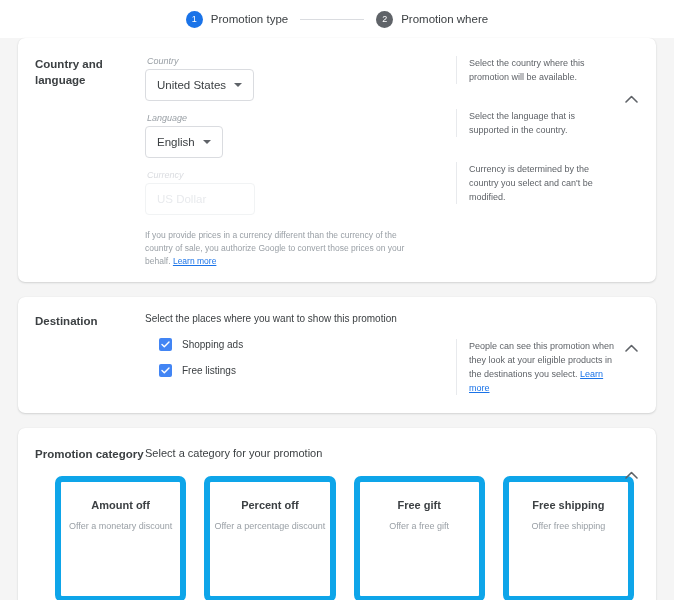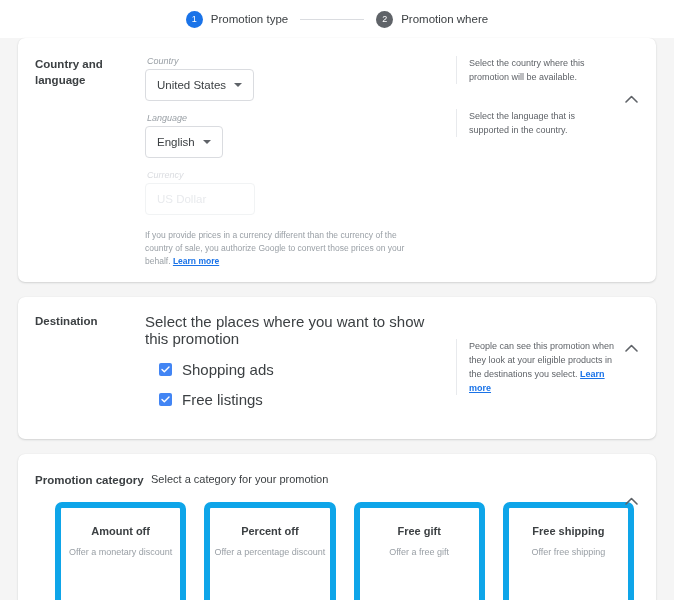--- a/index.html
+++ b/index.html
@@ -147,38 +147,37 @@
     font-size: 8.5px;
     color: #9aa0a6;
     line-height: 13px;
     max-width: 268px;
     margin-top: 14px;
   }
   .link {
     color: #1a73e8;
     text-decoration: underline;
     cursor: pointer;
-    font-weight: bold;
   }
 
   
   .aside-block {
     border-left: 1px solid #e8eaed;
     padding-left: 12px;
     font-size: 9px;
     line-height: 14px;
     color: #5f6368;
     margin-bottom: 25px;
   }
   .aside-block:last-child { margin-bottom: 0; }
   .aside-block.tight { margin-bottom: 0; }
 
   
   .section-lead {
-    font-size: 15px;
+    font-size: 10px;
     color: #3c4043;
     margin-bottom: 14px;
   }
   .checkbox-row {
     display: flex;
     align-items: center;
     gap: 10px;
     margin-bottom: 13px;
     cursor: pointer;
   }
@@ -187,29 +186,28 @@
     height: 13px;
     border-radius: 2px;
     background: #4285f4;
     display: flex;
     align-items: center;
     justify-content: center;
     flex: none;
   }
   .checkbox svg { display: block; }
   .checkbox-label {
-    font-size: 15px;
+    font-size: 10px;
     color: #3c4043;
   }
 
   
   .cat-title-row {
     display: flex;
     padding: 18px 0 0 0;
-    gap: 6px;
   }
   .cat-lead {
     font-size: 11px;
     color: #3c4043;
     padding-top: 1px;
   }
   .cat-grid {
     display: flex;
     gap: 18px;
     padding: 14px 22px 24px 37px;
@@ -289,20 +287,21 @@
 
         <div class="helper-note">
           <span>If you provide prices in a currency different than the currency of the country of sale, you authorize Google to convert those prices on your behalf.</span>
           <span class="link">Learn more</span>
         </div>
 
       </div>
       <div class="card-aside">
         <div class="aside-block">Select the country where this promotion will be available.</div>
         <div class="aside-block">Select the language that is supported in the country.</div>
+        <div class="aside-block tight">Currency is determined by the country you select and can't be modified.</div>
       </div>
     </div>
   </div>
 
   <div class="card" style="padding-bottom:18px;">
     <div class="chevron" style="top:42px;">
       <span>
         <svg width="13" height="8" viewBox="0 0 13 8">
             <path d="M1 7 L6.5 1.5 L12 7" fill="none" stroke="#5f6368" stroke-width="1.6" stroke-linecap="round" stroke-linejoin="round"></path>
           </svg>

